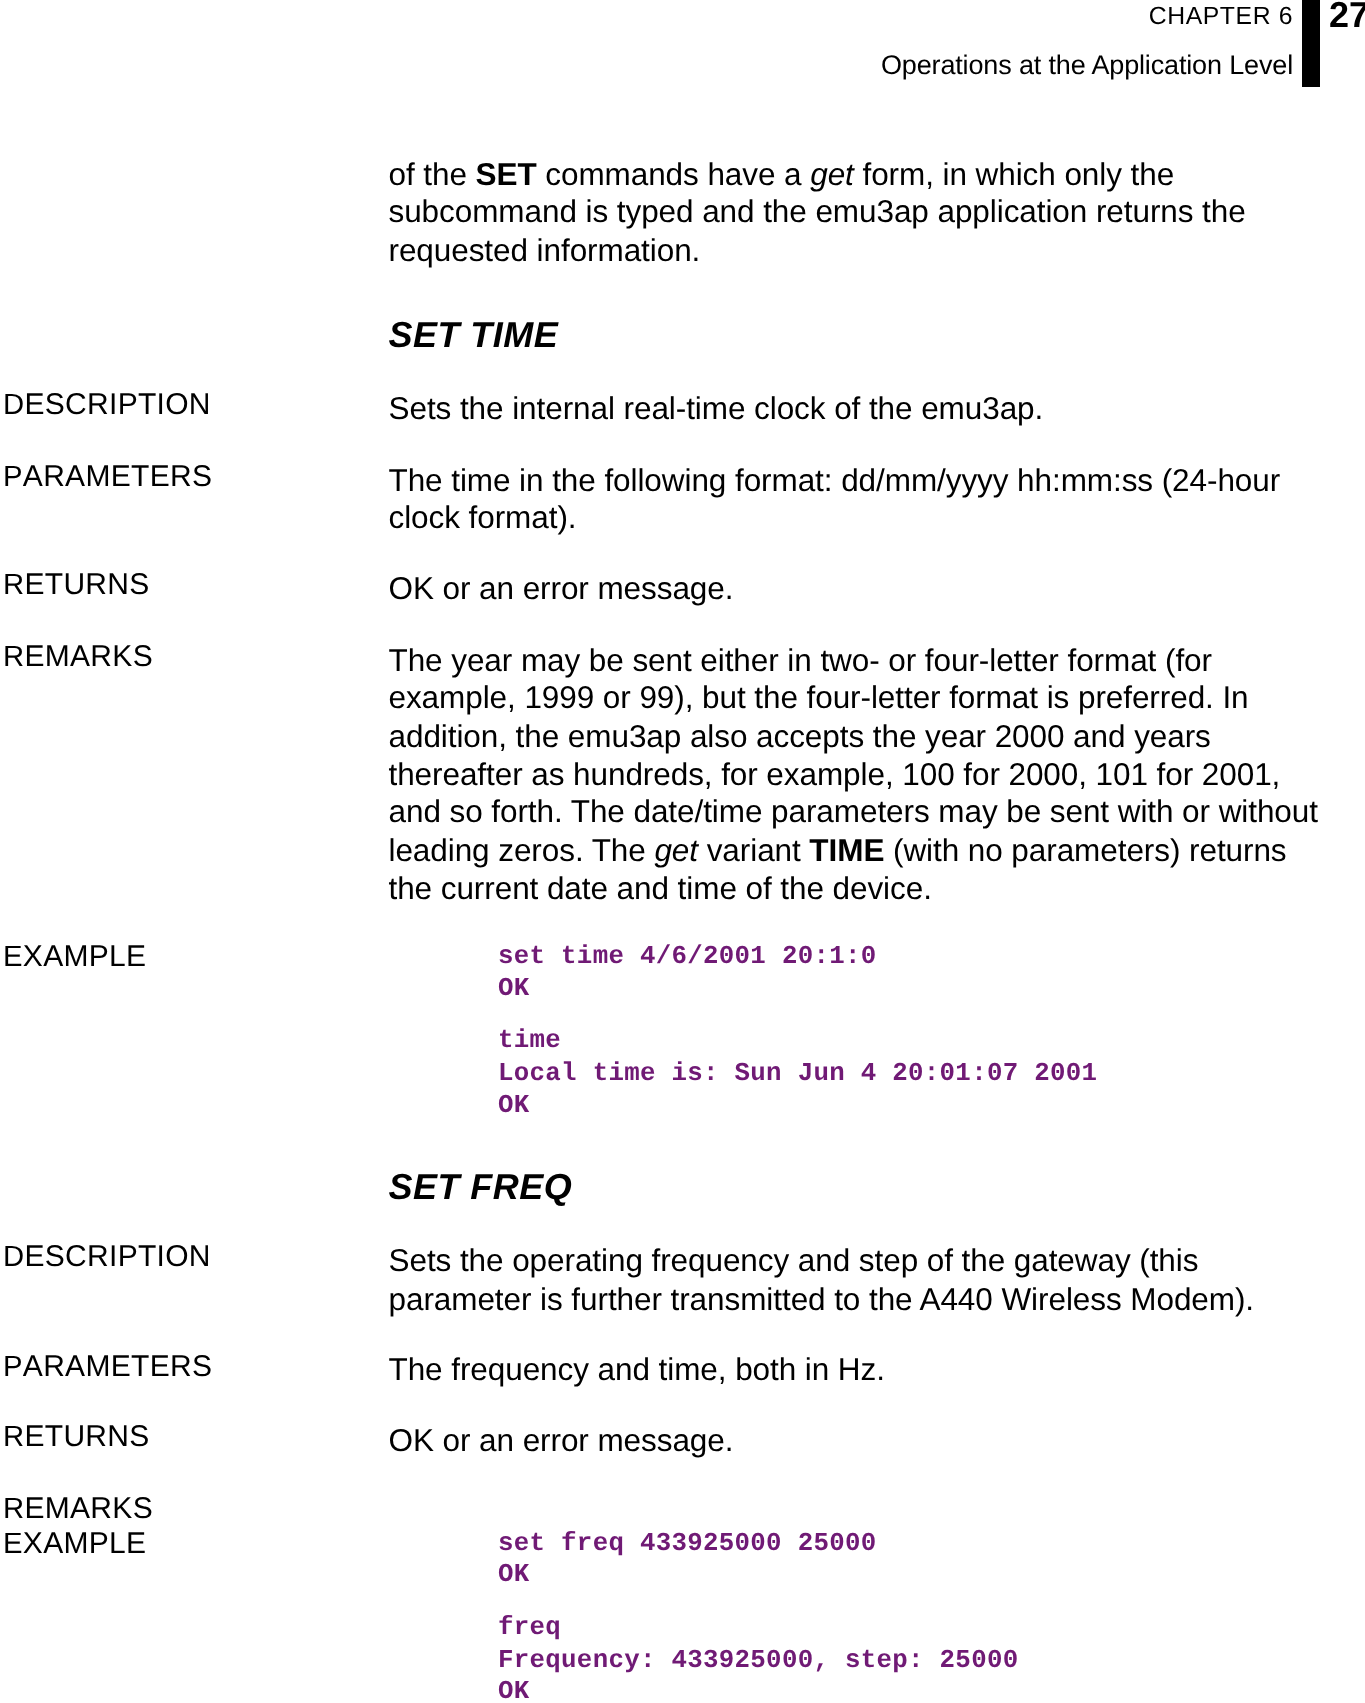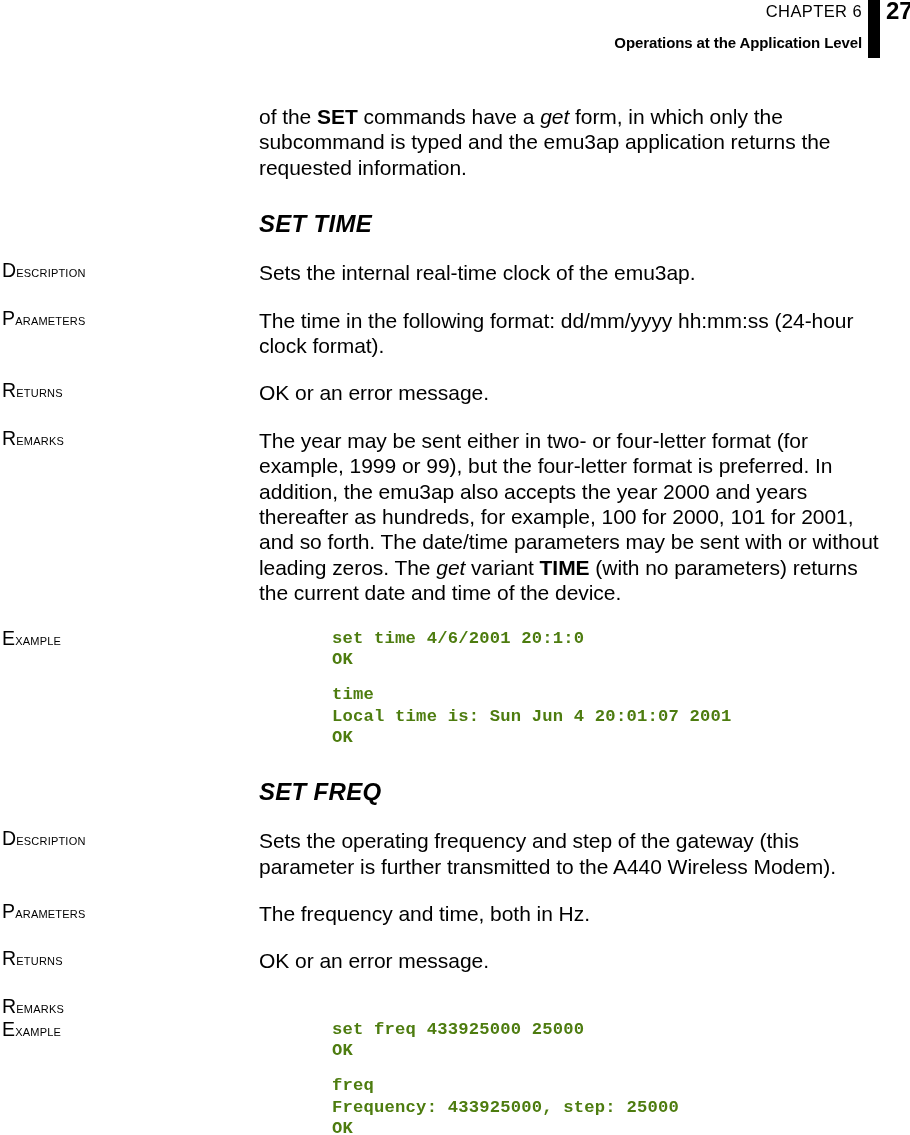--- a/index.html
+++ b/index.html
@@ -48,22 +48,22 @@
     top: 0px;
     font-size: 24px;
     font-weight: bold;
     line-height: 22px;
   }
   .running-title {
     position: absolute;
     right: 48px;
     top: 31px;
     text-align: right;
-    font-size: 15px;
-    font-weight: bold;
+    font-size: 18px;
+    font-weight: normal;
     line-height: 24px;
     white-space: nowrap;
     letter-spacing: -0.1px;
   }
 
   
   .content {
     position: absolute;
     left: 0;
     top: 104px;
@@ -84,21 +84,21 @@
     letter-spacing: 0.2px;
     text-transform: uppercase;
     font-variant: small-caps;
     white-space: nowrap;
   }
   
   .margin-label .cap {
     font-size: 19.5px;
   }
   .margin-label .sc {
-    font-size: 11px;
+    font-size: 20px;
   }
 
   .body-col {
     margin-left: 259px;
     width: 622px;
   }
   p.body {
     margin: 0;
     font-size: 21px;
     line-height: 25.4px;
@@ -119,21 +119,21 @@
 
   pre.code {
     margin: 0;
     margin-left: 73px;
     font-family: "Liberation Mono", "DejaVu Sans Mono", monospace;
     font-size: 17.2px;
     font-weight: bold;
     line-height: 21.3px;
     letter-spacing: 0.2px;
     white-space: pre;
-    color: #4d7c0f;
+    color: #701a75;
   }
   pre.code + pre.code { margin-top: 14px; }
   .gap-md { height: 22px; }
   .gap-lg { height: 30px; }
 </style>
 </head>
 <body>
 
 <div class="page-header">
   <div class="header-rule"></div>

